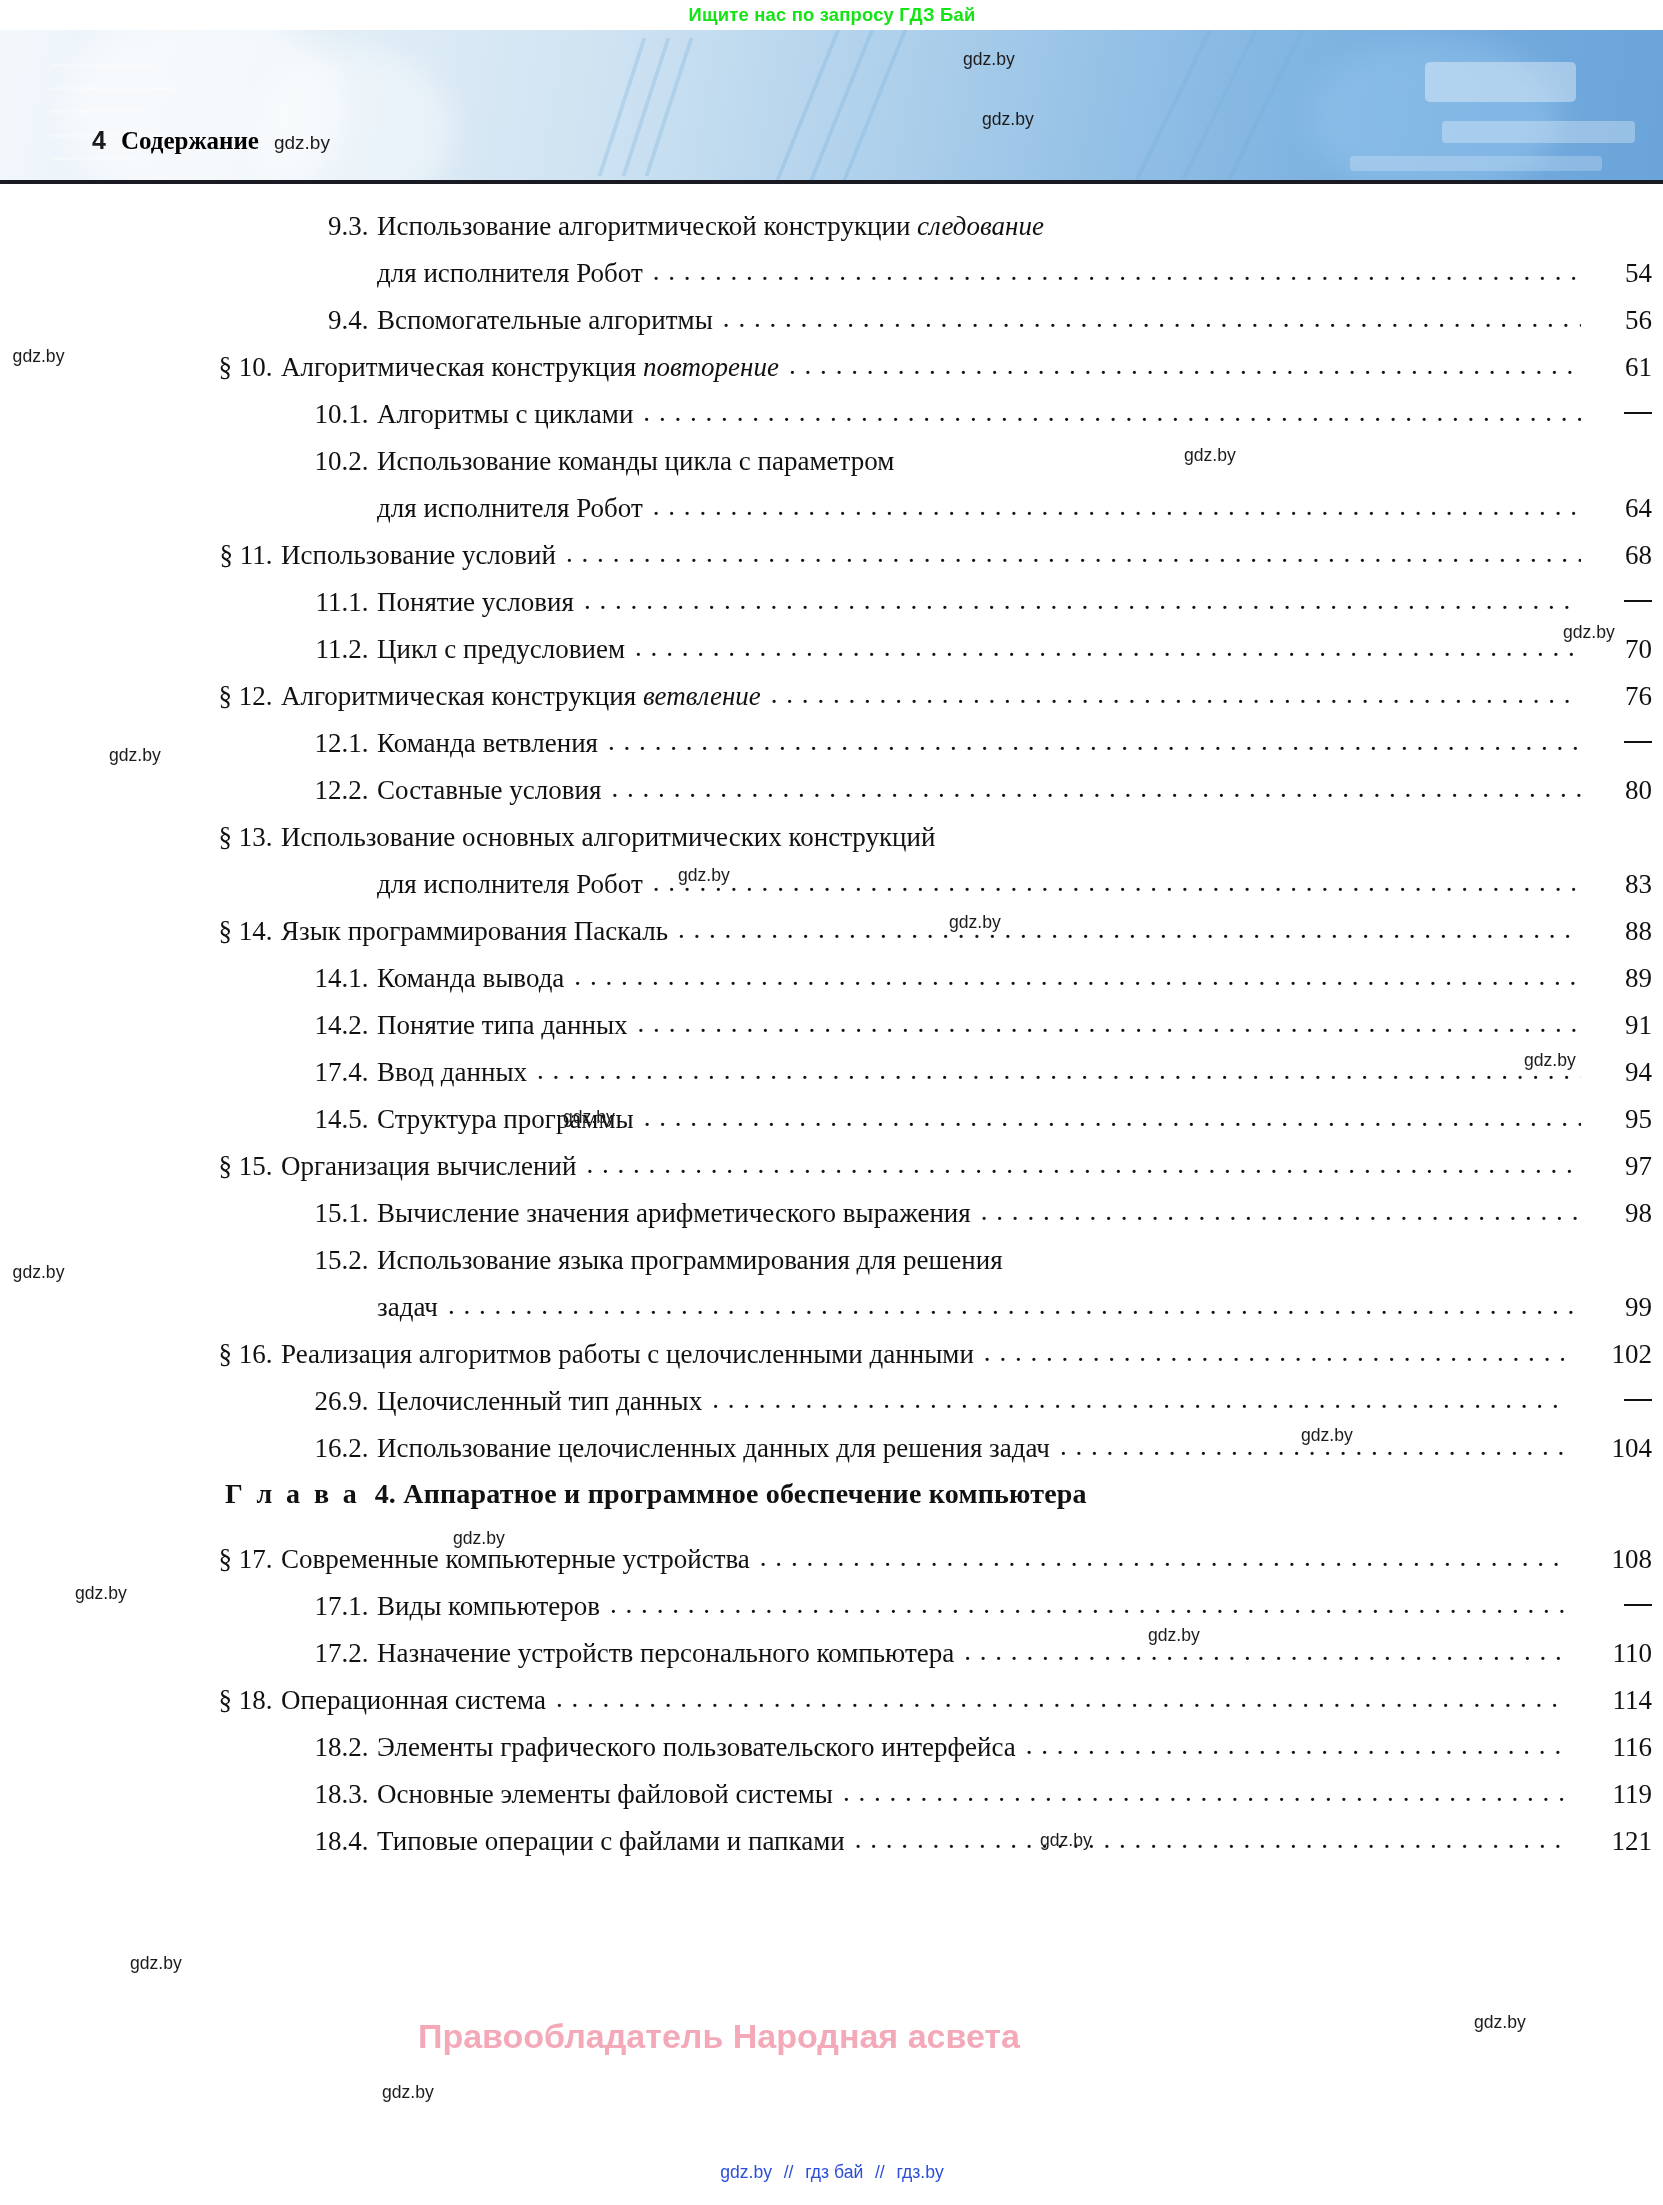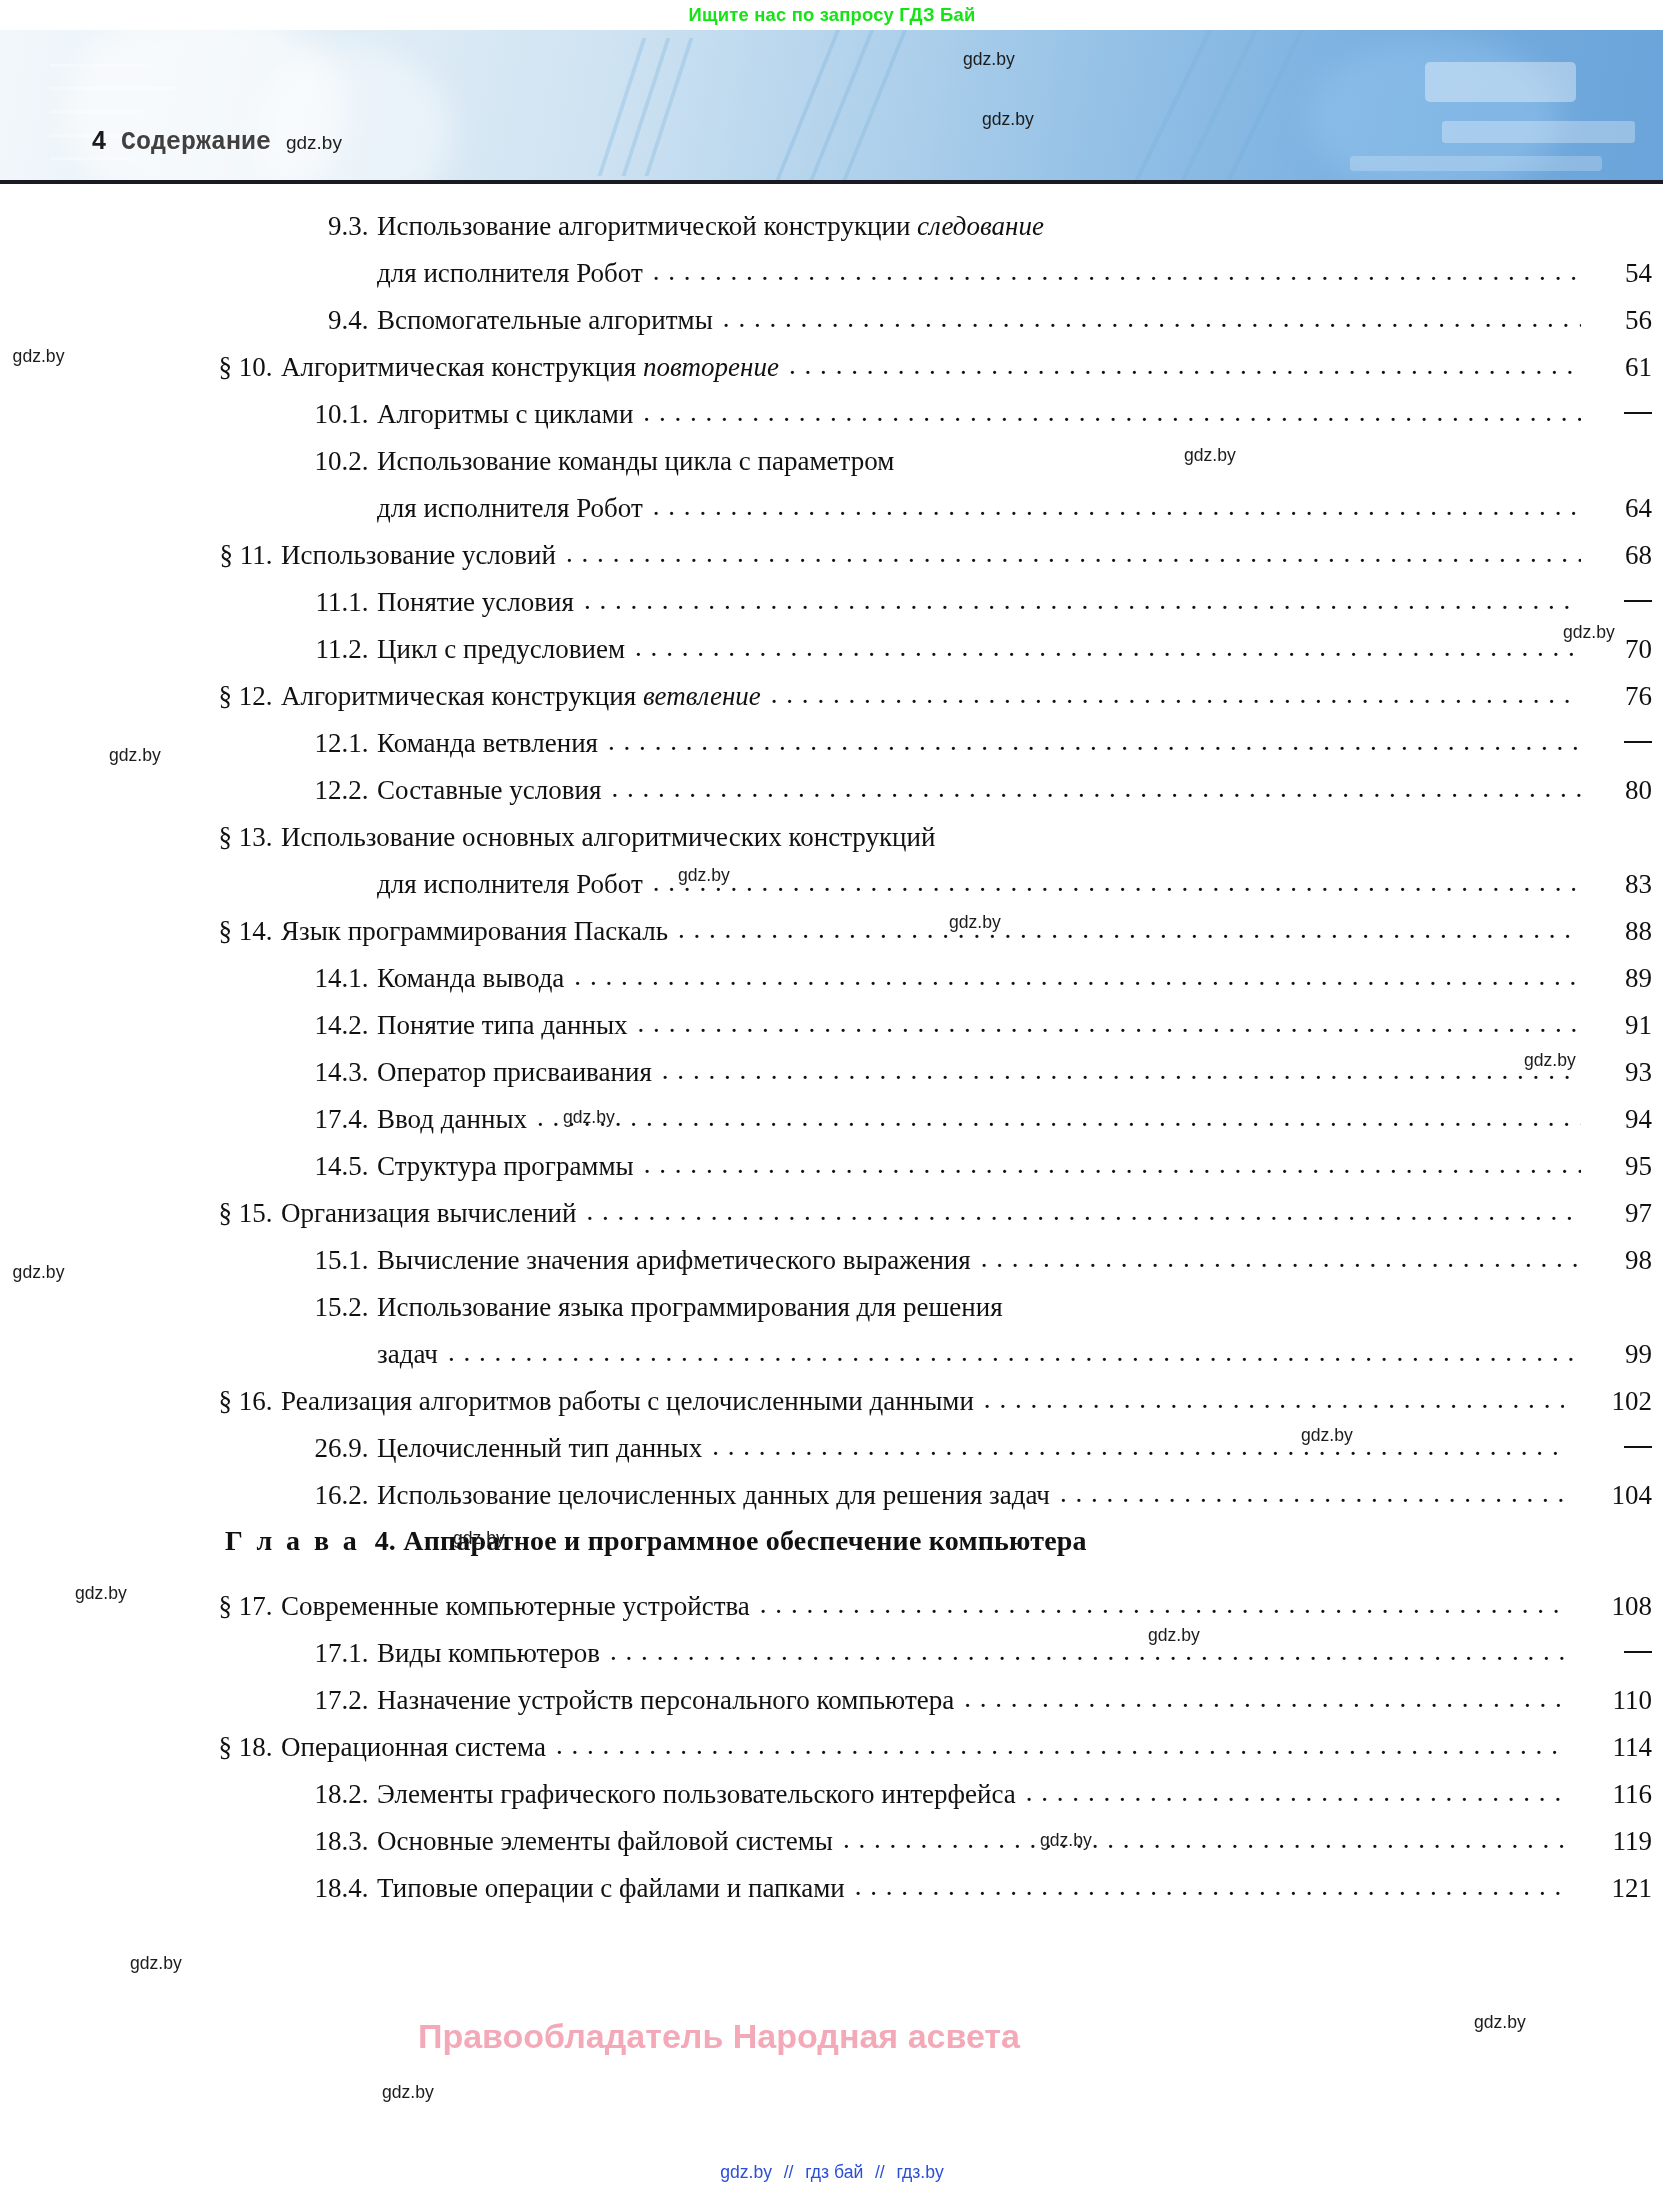--- a/index.html
+++ b/index.html
@@ -79,24 +79,24 @@
     gap: 15px;
     z-index: 5;
   }
   .header-title .pageno {
     font-family: "Liberation Sans", "DejaVu Sans", sans-serif;
     font-size: 25px;
     font-weight: 700;
     color: #1b1b1b;
   }
   .header-title .htitle {
-    font-family: Liberation Mono, monospace;
+    font-family: Liberation Serif, serif;
     font-size: 25px;
     font-weight: 700;
-    color: #404040;
+    color: #000000;
   }
   .header-title .hwm {
     font-family: "Liberation Sans", "DejaVu Sans", sans-serif;
     font-size: 19px;
     font-weight: 400;
     color: #1d1d1d;
   }
 
   
   .toc {
@@ -376,26 +376,20 @@
     <span class="page-col">89</span>
   </div>
 
   <div class="toc-row row-indent-0">
     <span class="num-col lvl2">14.2.</span>
     <span class="title-col">Понятие типа данных</span>
     <span class="leader"></span>
     <span class="page-col">91</span>
   </div>
 
-  <div class="toc-row row-indent-0">
-    <span class="num-col lvl2">14.3.</span>
-    <span class="title-col">Оператор присваивания</span>
-    <span class="leader"></span>
-    <span class="page-col">93</span>
-  </div>
 
   <div class="toc-row row-indent-0">
     <span class="num-col lvl2">17.4.</span>
     <span class="title-col">Ввод данных</span>
     <span class="leader"></span>
     <span class="page-col">94</span>
   </div>
 
   <div class="toc-row row-indent-0">
     <span class="num-col lvl2">14.5.</span>

